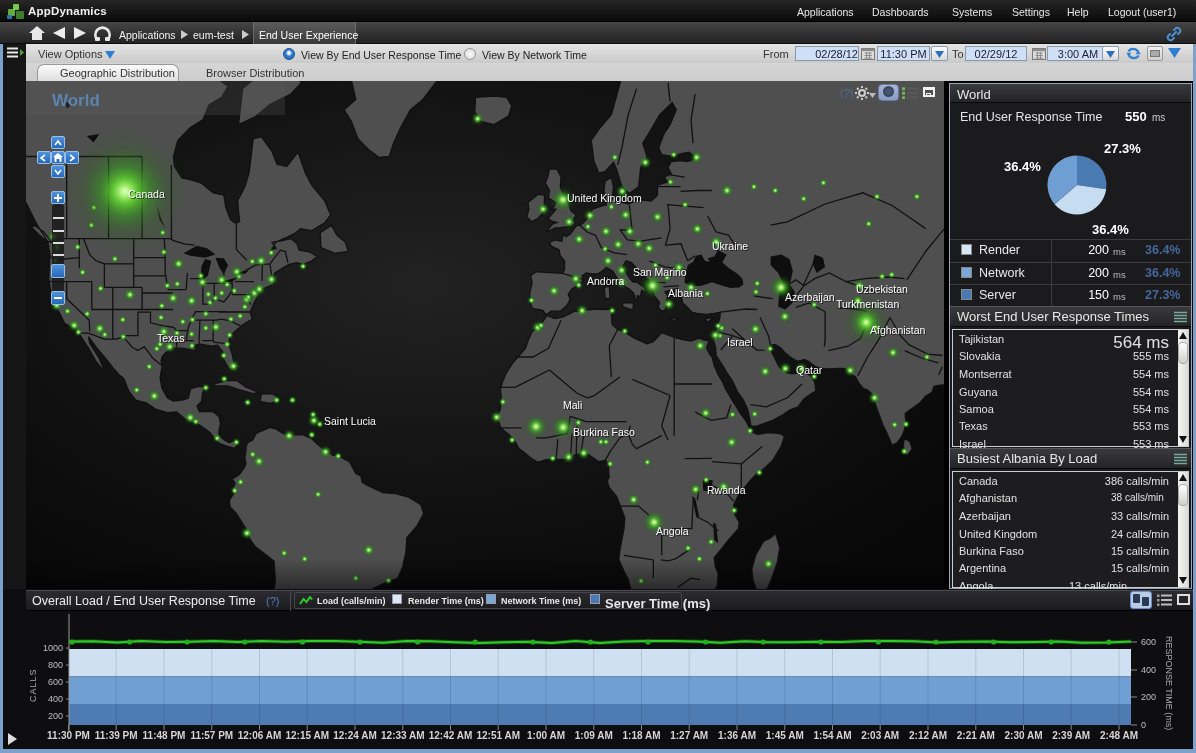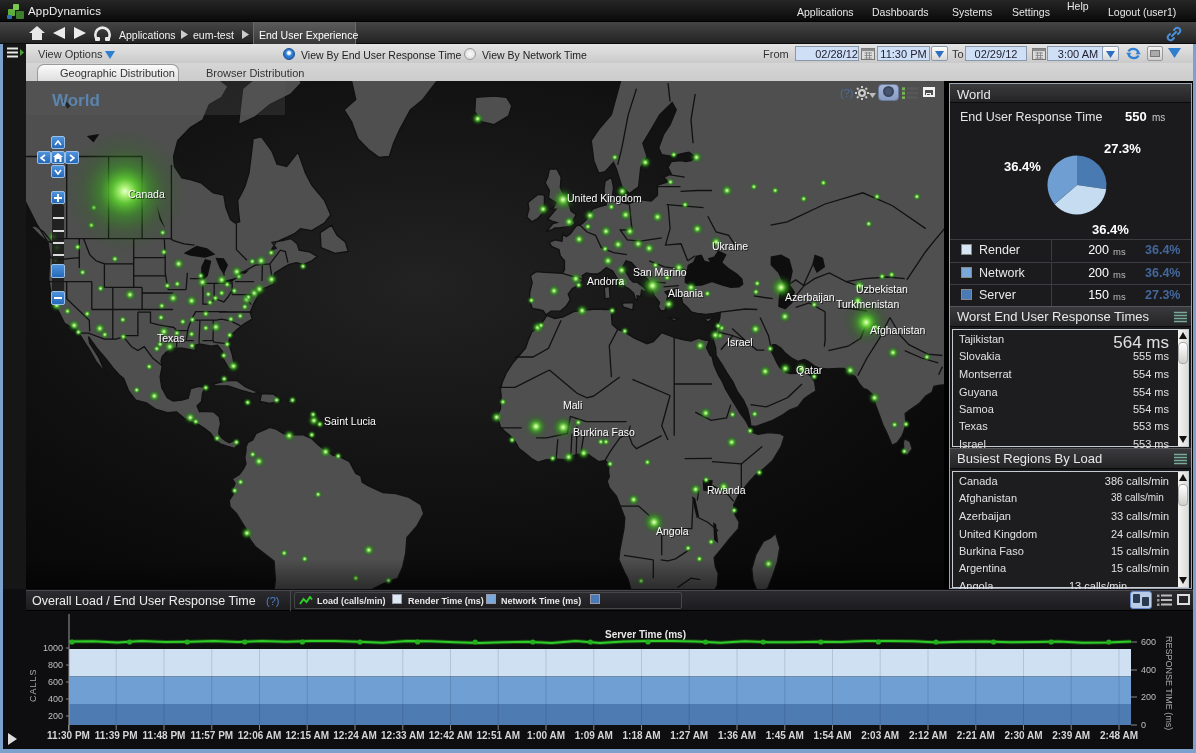--- a/index.html
+++ b/index.html
@@ -5,26 +5,26 @@
 .abs{position:absolute}
 </style></head><body>
 
 <div class="abs" style="left:0;top:0;width:1196px;height:22px;background:linear-gradient(#262626,#0a0a0a);border-bottom:1px solid #000">
 <svg class="abs" style="left:7px;top:3px" width="18" height="17" viewBox="0 0 18 17">
 <rect x="1" y="6" width="7" height="7" rx="1" fill="#5fae3c"></rect>
 <rect x="6" y="1" width="6" height="6" rx="1" fill="#78c94e"></rect>
 <rect x="9" y="8" width="8" height="8" rx="1" fill="#3e7d2b"></rect>
 <rect x="0" y="12" width="5" height="4" rx="1" fill="#2f6fb3"></rect>
     </svg>
-<span class="abs" style="left:28px;top:5px;font-size:11.5px;font-weight:normal;color:#f0f0f0;letter-spacing:0.2px">AppDynamics</span>
+<span class="abs" style="left:28px;top:5px;font-size:11.5px;font-weight:bold;color:#f0f0f0;letter-spacing:0.2px">AppDynamics</span>
 <span class="abs" style="left:797px;top:6px;font-size:10.5px;color:#e8e8e8">Applications</span>
 <span class="abs" style="left:872px;top:6px;font-size:10.5px;color:#e8e8e8">Dashboards</span>
 <span class="abs" style="left:952px;top:6px;font-size:10.5px;color:#e8e8e8">Systems</span>
 <span class="abs" style="left:1012px;top:6px;font-size:10.5px;color:#e8e8e8">Settings</span>
-<span class="abs" style="left:1067px;top:0;font-size:10.5px;color:#e8e8e8">Help</span>
+<span class="abs" style="left:1067px;top:6px;font-size:10.5px;color:#e8e8e8">Help</span>
 <span class="abs" style="left:1108px;top:6px;font-size:10.5px;color:#e8e8e8">Logout (user1)</span>
 </div>
 <div class="abs" style="left:0;top:22px;width:1196px;height:22px;background:linear-gradient(#454545,#232323);border-bottom:1px solid #0c0c0c">
 <svg class="abs" style="left:29px;top:4px" width="16" height="14" viewBox="0 0 16 14">
       <path d="M8 0 L16 7 L13 7 L13 14 L3 14 L3 7 L0 7 Z" fill="#e8e8e8"></path>
     </svg>
 <svg class="abs" style="left:53px;top:5px" width="12" height="12" viewBox="0 0 12 12">
       <path d="M12 0 L12 12 L0 6 Z" fill="#ececec"></path>
     </svg>
 <svg class="abs" style="left:74px;top:5px" width="12" height="12" viewBox="0 0 12 12">
@@ -524,21 +524,21 @@
 <span class="abs" style="left:1069px;top:438px;width:100px;text-align:right;font-size:11px;color:#e0e0e0;display:inline-block">553 ms</span>
 <div class="abs" style="left:1178px;top:330px;width:10px;height:116px;background:linear-gradient(90deg,#f4f4f2,#dcdcd8)"></div>
 <svg class="abs" style="left:1179px;top:332px" width="8" height="7" viewBox="0 0 8 7">
     <path d="M0 7 L4 0 L8 7 Z" fill="#111"></path>
   </svg>
 <svg class="abs" style="left:1179px;top:436px" width="8" height="7" viewBox="0 0 8 7">
     <path d="M0 0 L4 7 L8 0 Z" fill="#111"></path>
   </svg>
 <div class="abs" style="left:1178px;top:342px;width:10px;height:22px;background:linear-gradient(#fff,#d0d0cc);border:1px solid #aaa;border-radius:4px"></div>
 <div class="abs" style="left:950px;top:448px;width:241px;height:21px;background:linear-gradient(#3a3a3c,#242426);border-top:1px solid #55565a;border-bottom:1px solid #0a0a0a"></div>
-<span class="abs" style="left:957px;top:451px;font-size:13px;color:#e8e8e8">Busiest Regions By Load</span>
+<span class="abs" style="left:957px;top:451px;font-size:13px;color:#e8e8e8">Busiest Albania By Load</span>
 <svg class="abs" style="left:1174px;top:453px" width="13" height="12" viewBox="0 0 13 12">
     <path d="M0 1.5 H13 M0 4.5 H13 M0 7.5 H13 M0 10.5 H13" stroke="#7a9" stroke-width="1.6"></path>
   </svg>
 <div class="abs" style="left:952px;top:471px;width:237px;height:117px;background:#1d1d1f;border:1px solid #c8cdd4"></div>
 <span class="abs" style="left:959px;top:475px;font-size:11px;color:#e0e0e0">Canada</span>
 <span class="abs" style="left:1069px;top:475px;width:100px;text-align:right;font-size:11px;color:#e0e0e0;display:inline-block">386 calls/min</span>
 <span class="abs" style="left:959px;top:492px;font-size:11px;color:#e0e0e0">Afghanistan</span>
 <span class="abs" style="left:1111px;top:492px;width:100px;text-align:left;font-size:10px;color:#e0e0e0;display:inline-block">38 calls/min</span>
 <span class="abs" style="left:959px;top:510px;font-size:11px;color:#e0e0e0">Azerbaijan</span>
 <span class="abs" style="left:1069px;top:510px;width:100px;text-align:right;font-size:11px;color:#e0e0e0;display:inline-block">33 calls/min</span>
@@ -566,21 +566,21 @@
 <div class="abs" style="left:294px;top:592px;width:388px;height:17px;border:1px solid #45454a;border-radius:2px"></div>
 <svg class="abs" style="left:299px;top:596px" width="14" height="10" viewBox="0 0 14 10">
     <path d="M1 8 L4.5 3 L7.5 6 L11 1 L13 3.5" stroke="#2ecc28" stroke-width="2" fill="none"></path>
   </svg>
 <span class="abs" style="left:317px;top:596px;font-size:9px;color:#e8e8e8;font-weight:bold">Load (calls/min)</span>
 <div class="abs" style="left:392px;top:594px;width:10px;height:10px;background:#dce9f5;border:1px solid #99a"></div>
 <span class="abs" style="left:408px;top:596px;font-size:9px;color:#e8e8e8;font-weight:bold">Render Time (ms)</span>
 <div class="abs" style="left:486px;top:594px;width:10px;height:10px;background:#7aa8d8;border:1px solid #99a"></div>
 <span class="abs" style="left:501px;top:596px;font-size:9px;color:#e8e8e8;font-weight:bold">Network Time (ms)</span>
 <div class="abs" style="left:590px;top:594px;width:10px;height:10px;background:#4a7ab5;border:1px solid #99a"></div>
-<span class="abs" style="left:605px;top:629px;font-size:10px;color:#e8e8e8;font-weight:bold">Server Time (ms)</span>
+<span class="abs" style="left:605px;top:596px;font-size:13px;color:#e8e8e8;font-weight:bold">Server Time (ms)</span>
 <div class="abs" style="left:1130px;top:591px;width:22px;height:18px;background:#b8cce8;border:1px solid #6688cc;border-radius:3px"></div>
 <div class="abs" style="left:1133px;top:594px;width:7px;height:9px;background:#2a3a50;border-radius:1px"></div>
 <div class="abs" style="left:1142px;top:597px;width:7px;height:9px;background:#2a3a50;border-radius:1px"></div>
 <svg class="abs" style="left:1157px;top:594px" width="15" height="13" viewBox="0 0 15 13">
     <path d="M4 1.5 H15 M4 6 H15 M4 10.5 H15" stroke="#bbb" stroke-width="2"></path>
     <rect x="0" y="0.5" width="2.5" height="2.5" fill="#999"></rect>
     <rect x="0" y="5" width="2.5" height="2.5" fill="#999"></rect>
     <rect x="0" y="9.5" width="2.5" height="2.5" fill="#999"></rect>
   </svg>
 <div class="abs" style="left:1177px;top:594px;width:13px;height:11px;border:2px solid #ddd"></div>

